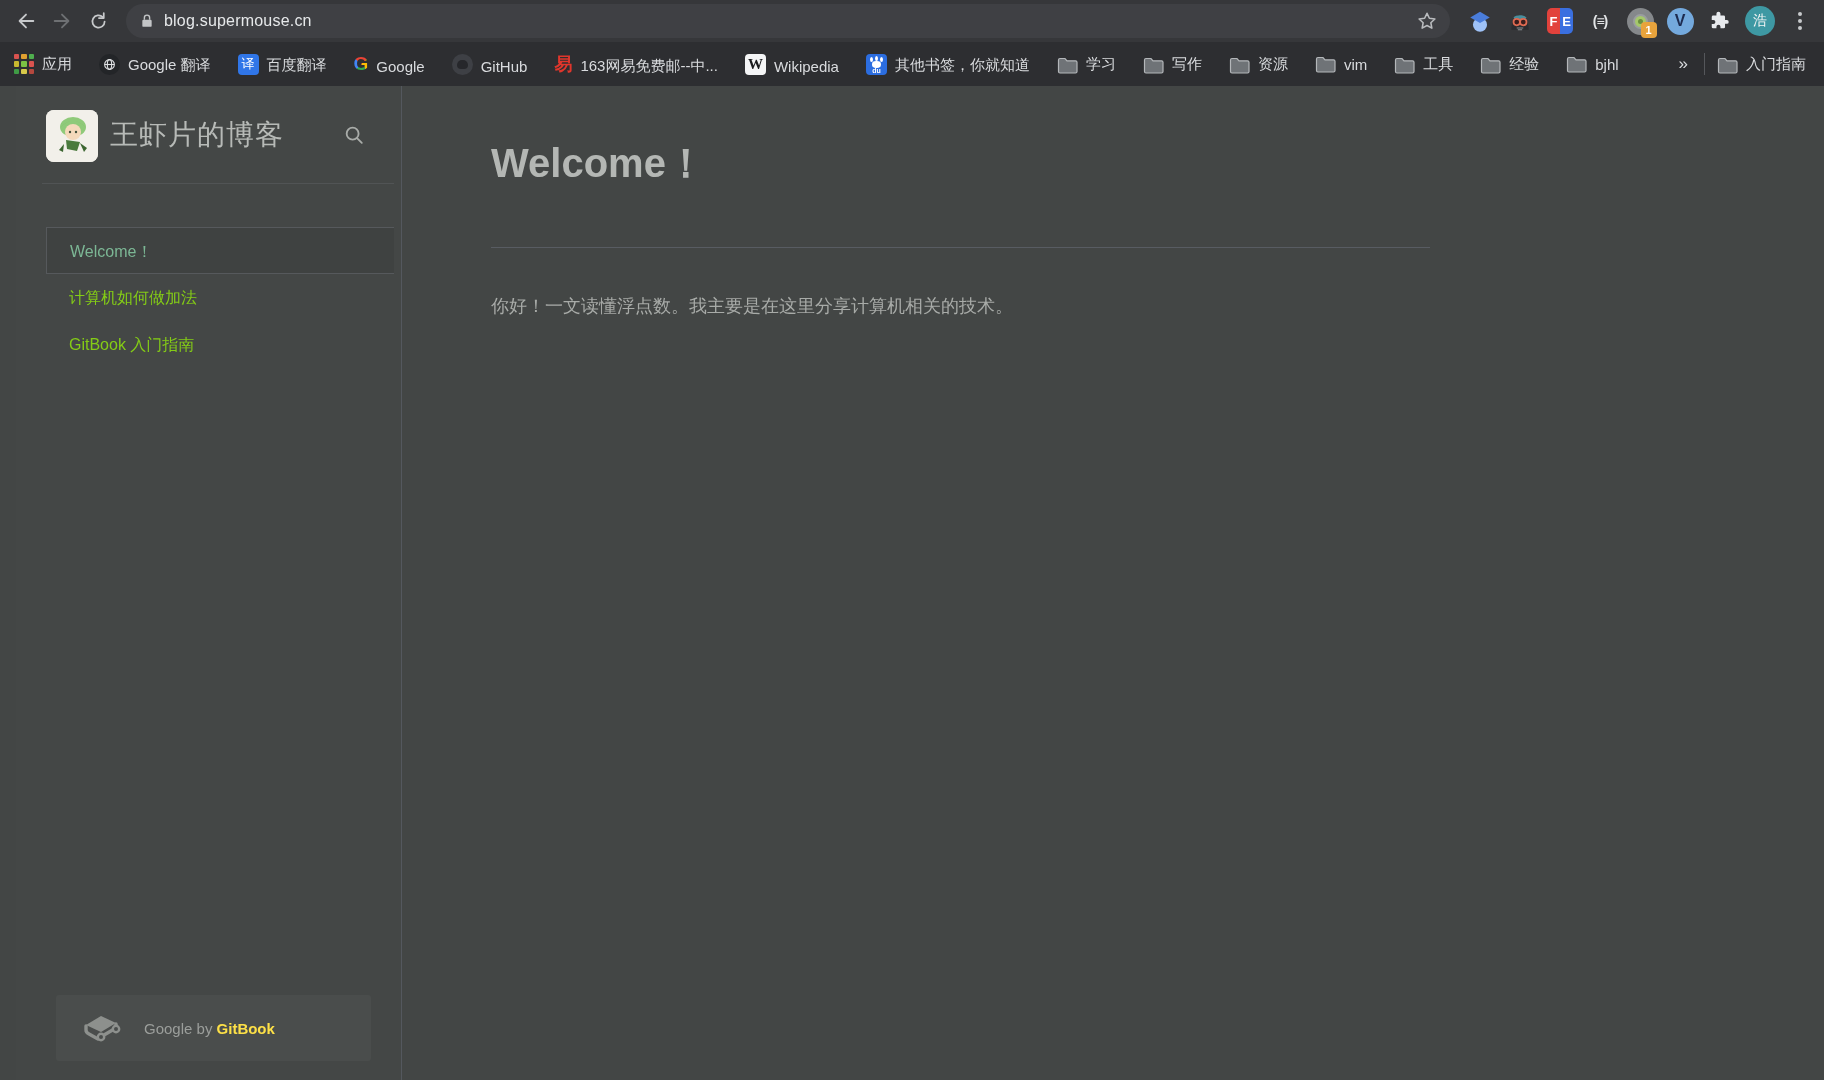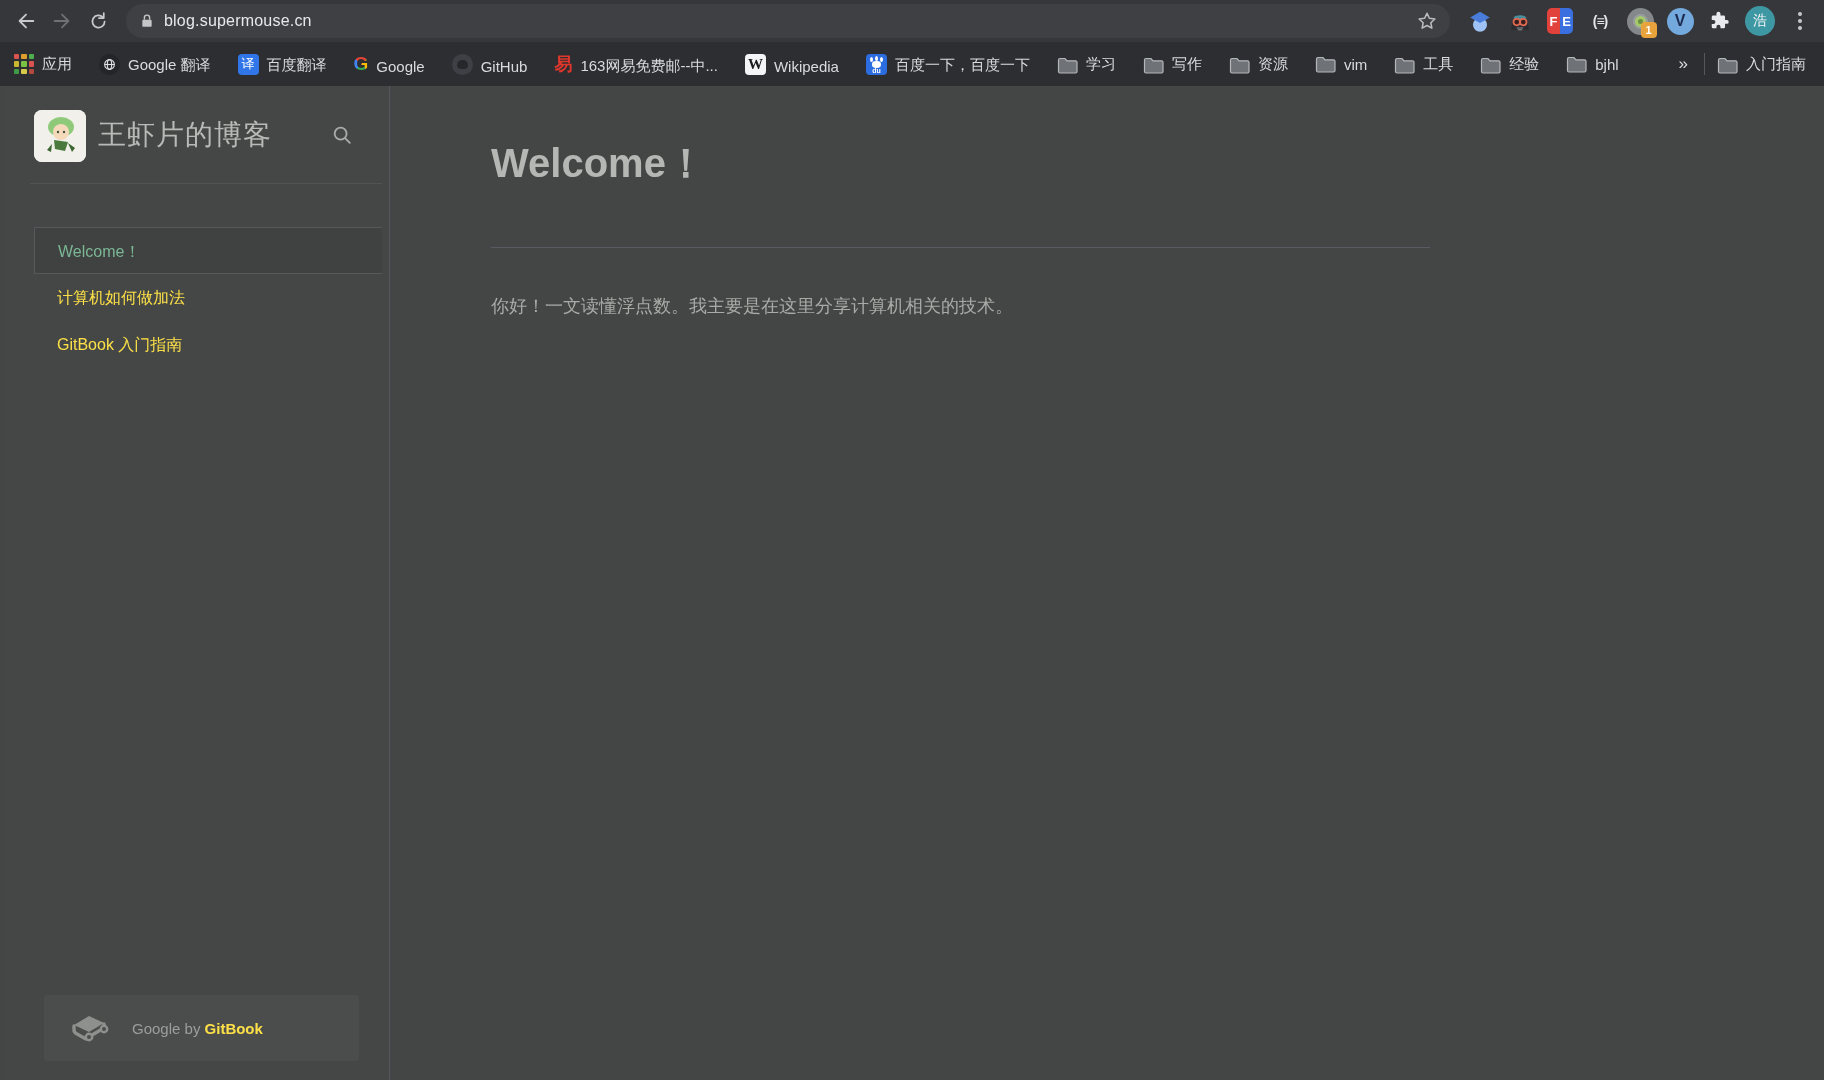--- a/index.html
+++ b/index.html
@@ -51,27 +51,27 @@
   .fav-baidu .p2{width:3px;height:5px;left:9px;top:2px;}
   .fav-baidu .p3{width:3px;height:5px;left:14px;top:3px;}
   .fav-baidu .p4{width:9px;height:7px;left:6px;top:7px;border-radius:45%;}
   .fav-baidu em { position:absolute; left:0; right:0; bottom:1px; color:#fff; font-size:7px; font-style:normal; text-align:center; font-weight:bold; }
   .bm-right { margin-left:auto; display:flex; align-items:center; }
   .chevron { color:#d9dbde; font-size:17px; padding:0 10px; cursor:pointer; }
   .bm-vdiv { width:1px; height:22px; background:#55575b; margin:0 12px 0 6px; }
 
   
   .page { position:absolute; top:86px; left:0; width:1824px; height:994px; background:#434645; }
-  .sidebar { position:absolute; top:0; left:4px; width:386px; height:994px; background:#444746; border-right:1px solid #54585e; }
+  .sidebar { position:absolute; top:0; left:16px; width:386px; height:994px; background:#444746; border-right:1px solid #54585e; }
   .site-avatar { position:absolute; left:30px; top:24px; width:52px; height:52px; background:#f2f0ea; border-radius:8px; overflow:hidden; }
   .site-title { position:absolute; left:94px; top:30px; font-size:28px; color:#b7bab7; letter-spacing:1px; }
   .search-btn { position:absolute; left:324px; top:36px; width:28px; height:28px; background:transparent; border:none; cursor:pointer; }
   .header-divider { position:absolute; left:26px; top:97px; width:352px; height:1px; background:#515455; }
   .nav { position:absolute; left:0; top:141px; width:378px; }
-  .nav-item { display:block; width:348px; margin-left:30px; height:47px; line-height:47px; padding-left:23px; font-size:16px; color:#fde047; text-decoration:none; cursor:pointer; }
+  .nav-item { display:block; width:348px; margin-left:30px; height:47px; line-height:47px; padding-left:23px; font-size:16px; color:#84cc16; text-decoration:none; cursor:pointer; }
   .nav-item.active { color:#7cb795; background:#3f4241; border:1px solid #56595c; border-right:none; }
   .footer-badge { position:absolute; left:40px; top:909px; width:315px; height:66px; background:#4a4d4c; border-radius:3px; display:flex; align-items:center; cursor:pointer; }
   .footer-badge svg { margin-left:22px; }
   .footer-text { margin-left:20px; font-size:15px; color:#9b9e9b; }
   .footer-text b { color:#fde047; }
 
   .main { position:absolute; left:379px; top:0; width:1445px; height:994px; }
   .page-heading { position:absolute; left:112px; top:50px; font-size:40px; font-weight:bold; color:#b4b7b4; }
   .content-divider { position:absolute; left:112px; top:161px; width:939px; height:1px; background:#585c62; }
   .page-paragraph { position:absolute; left:112px; top:207px; width:939px; font-size:18px; line-height:26px; color:#a8aba8; }
@@ -217,21 +217,21 @@
   </div>
 
   <div class="bm">
     <span class="fav-baidu">
         <i class="p1"></i>
         <i class="p2"></i>
         <i class="p3"></i>
         <i class="p4"></i>
         <em>du</em>
       </span>
-    <span class="bm-label">百度一下，百度一下</span>
+    <span class="bm-label">其他书签，你就知道</span>
   </div>
 
   <div class="bm">
     <svg width="21" height="17" viewBox="0 0 21 17">
         <path d="M1.5 3c0-.8.7-1.5 1.5-1.5h5l2 2.3h8.5c.8 0 1.5.7 1.5 1.5v9.2c0 .8-.7 1.5-1.5 1.5H3c-.8 0-1.5-.7-1.5-1.5z" fill="#6f7377" stroke="#b4b7ba" stroke-width="1.2"></path>
       </svg>
     <span class="bm-label">学习</span>
   </div>
   <div class="bm">
     <svg width="21" height="17" viewBox="0 0 21 17">

